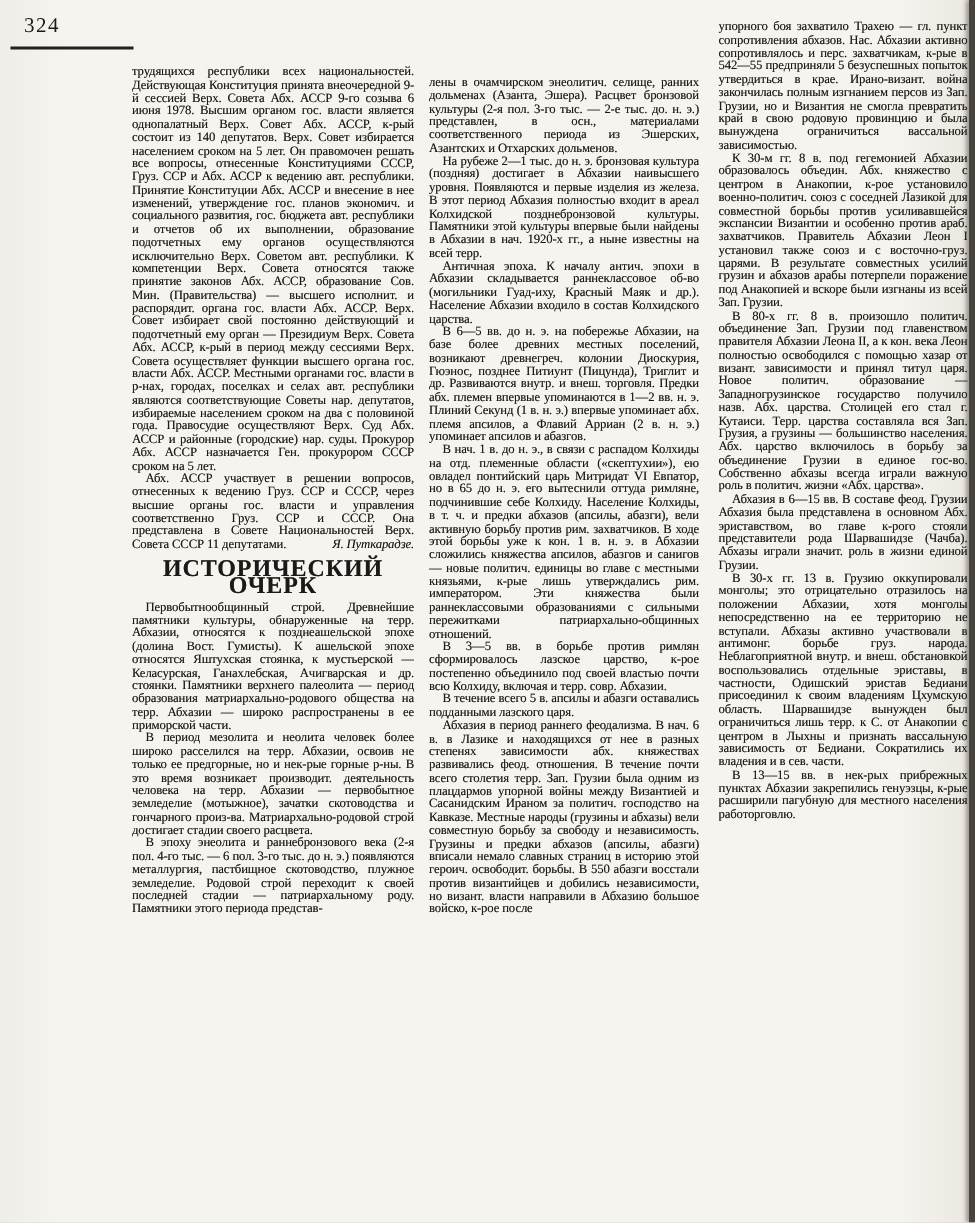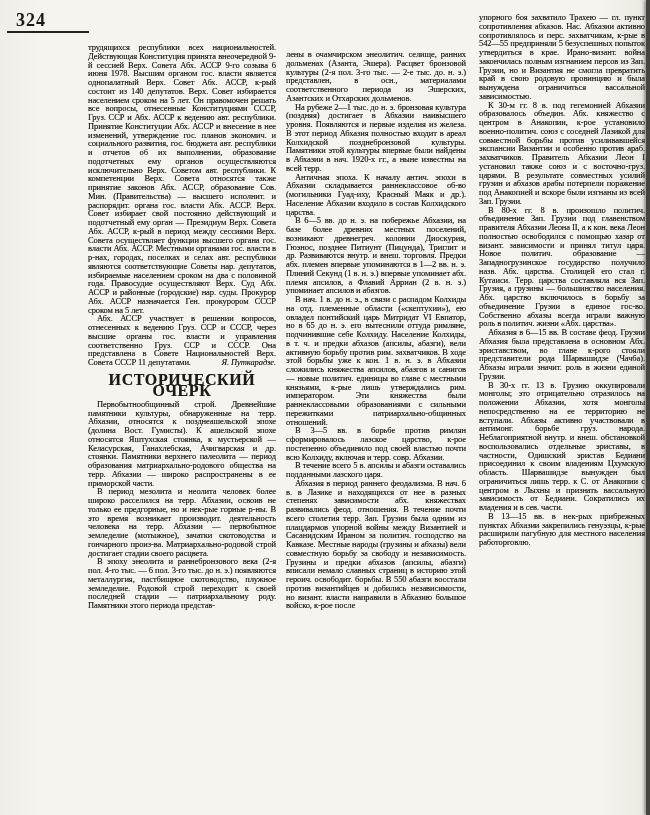--- a/index.html
+++ b/index.html
@@ -12,21 +12,21 @@
     font-family:"Liberation Serif","DejaVu Serif",serif;
     color:#1b1a18;
   }
   .page-edge{
     position:absolute;right:0;top:0;width:4px;height:815px;
     background:#47443f;
     box-shadow:-2px 0 3px rgba(60,55,50,.45);
   }
   .page-num{
     position:absolute;left:16px;top:10px;
-    font-size:18px;font-weight:bold;letter-spacing:1px;
+    font-size:14px;font-weight:normal;letter-spacing:1px;
   }
   .header-rule{
     position:absolute;left:7px;top:31px;width:82px;height:2px;background:#22211f;
   }
   .content{
     position:absolute;left:88px;top:10px;width:557px;height:800px;
     display:flex;
   }
   .col{
     text-align:justify;

